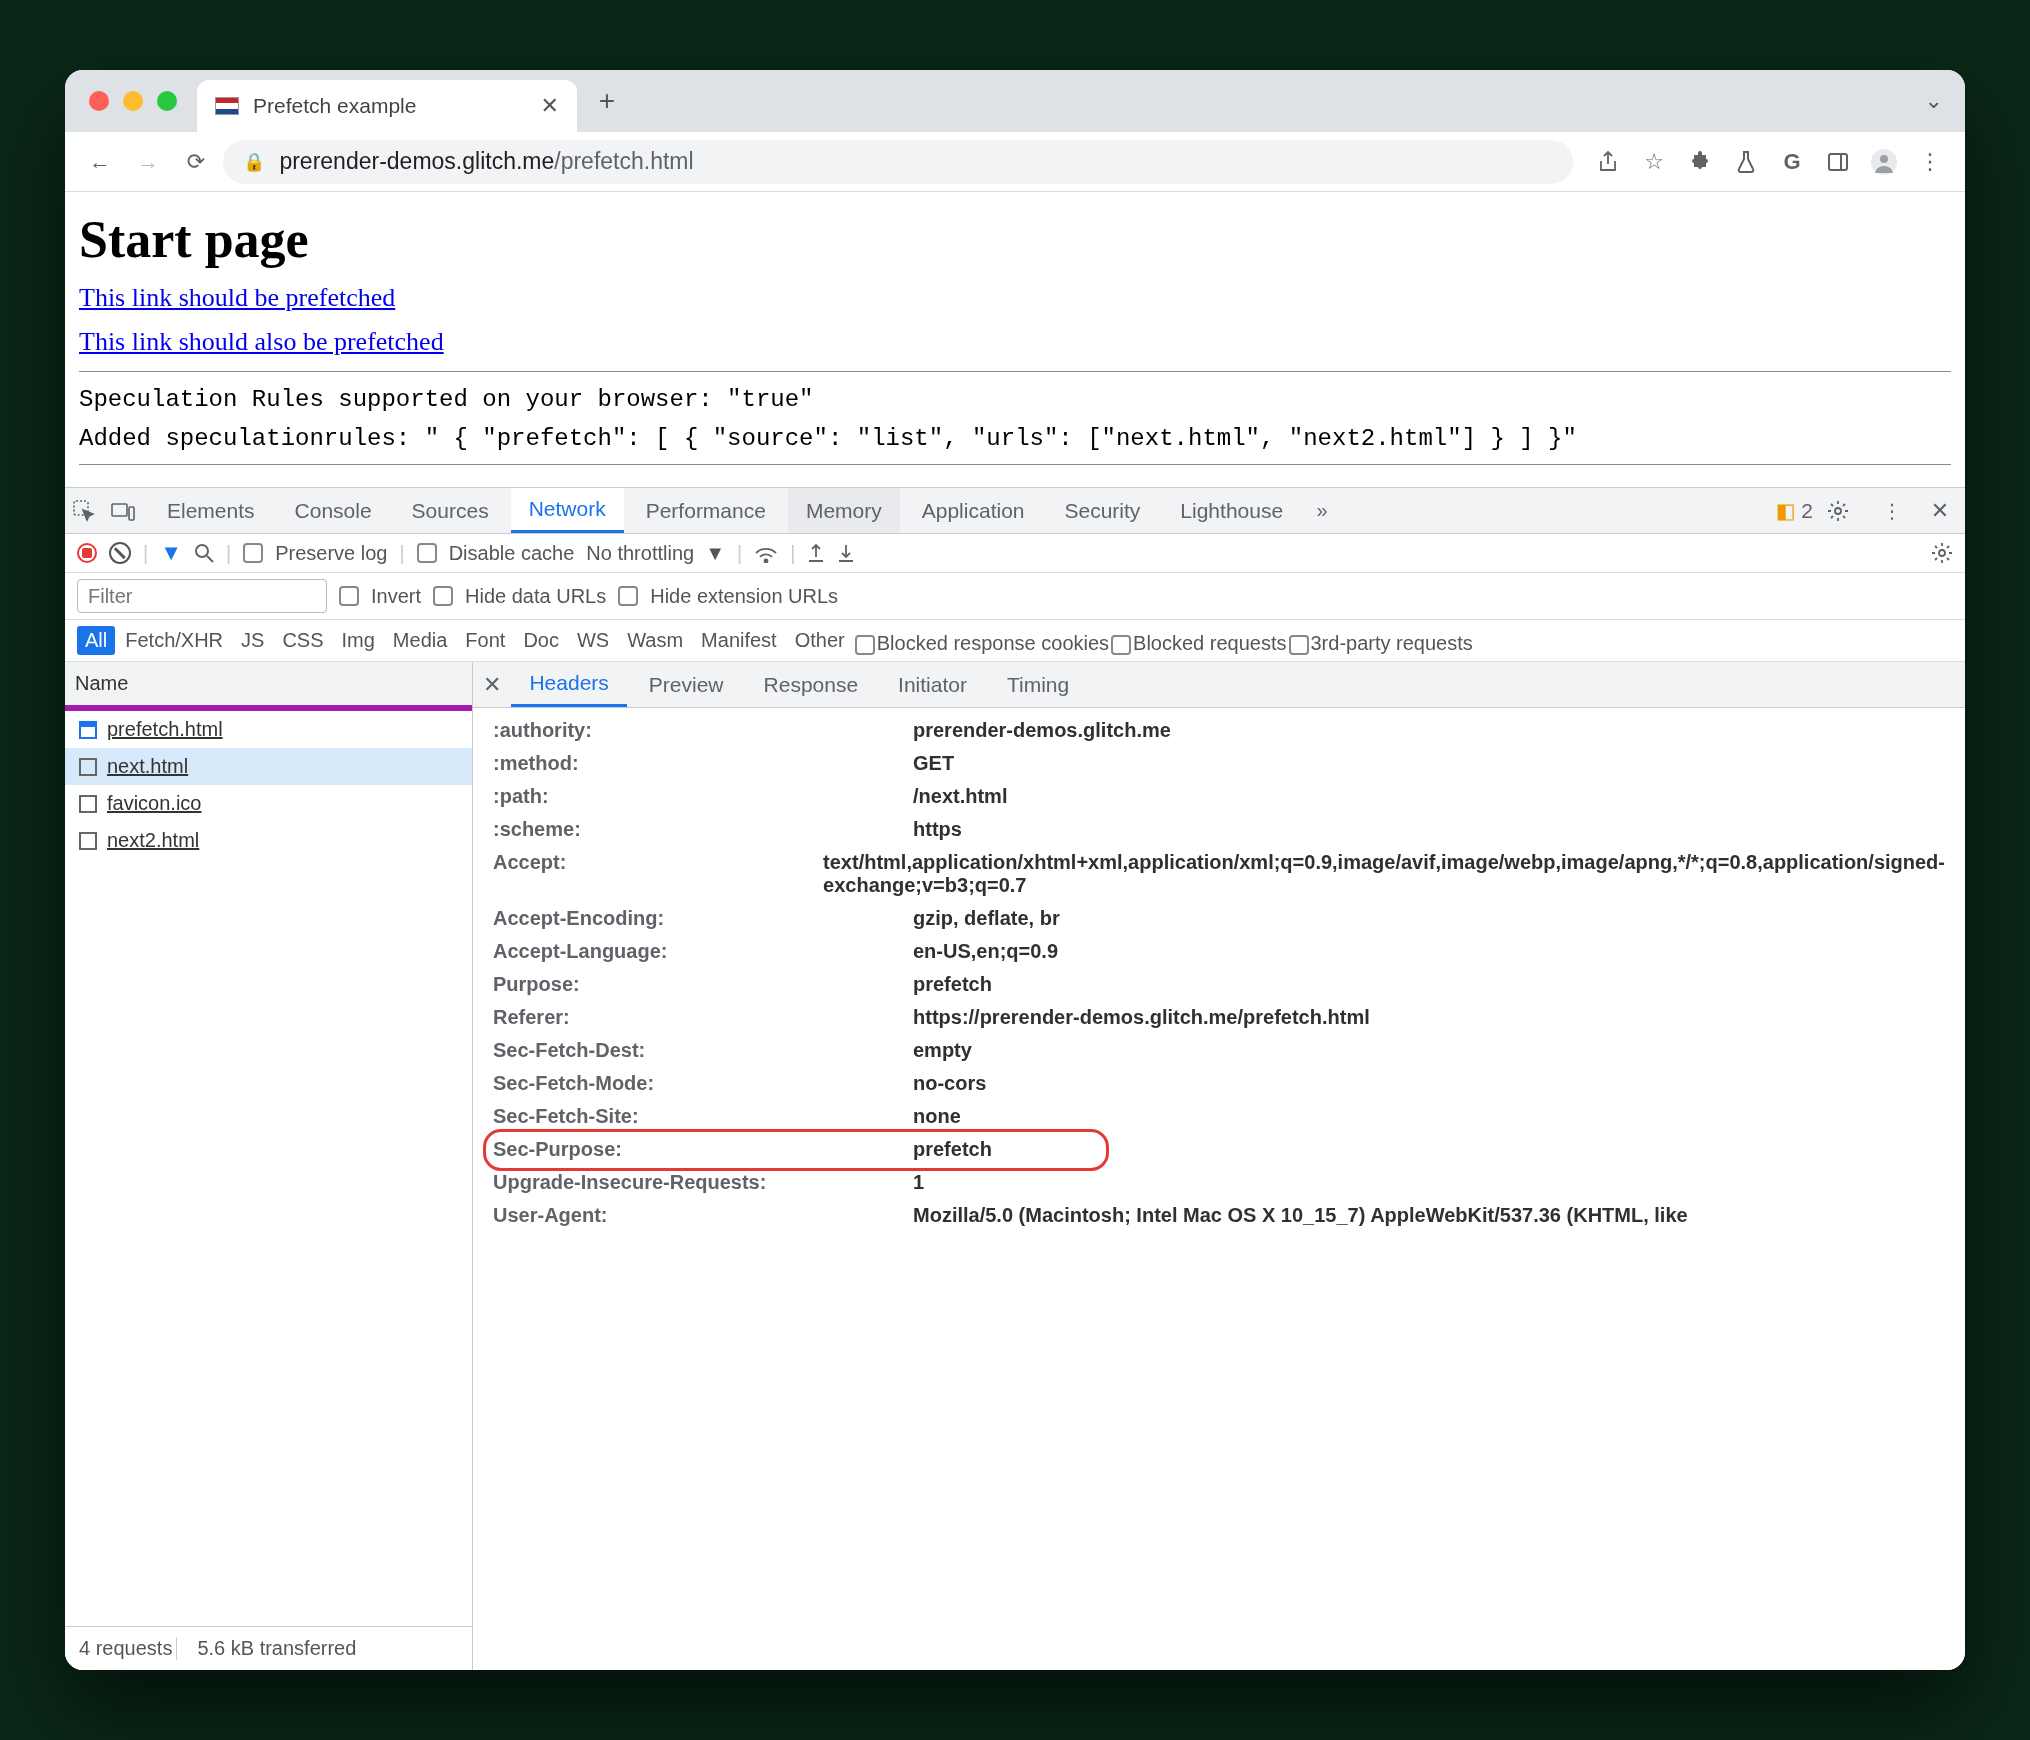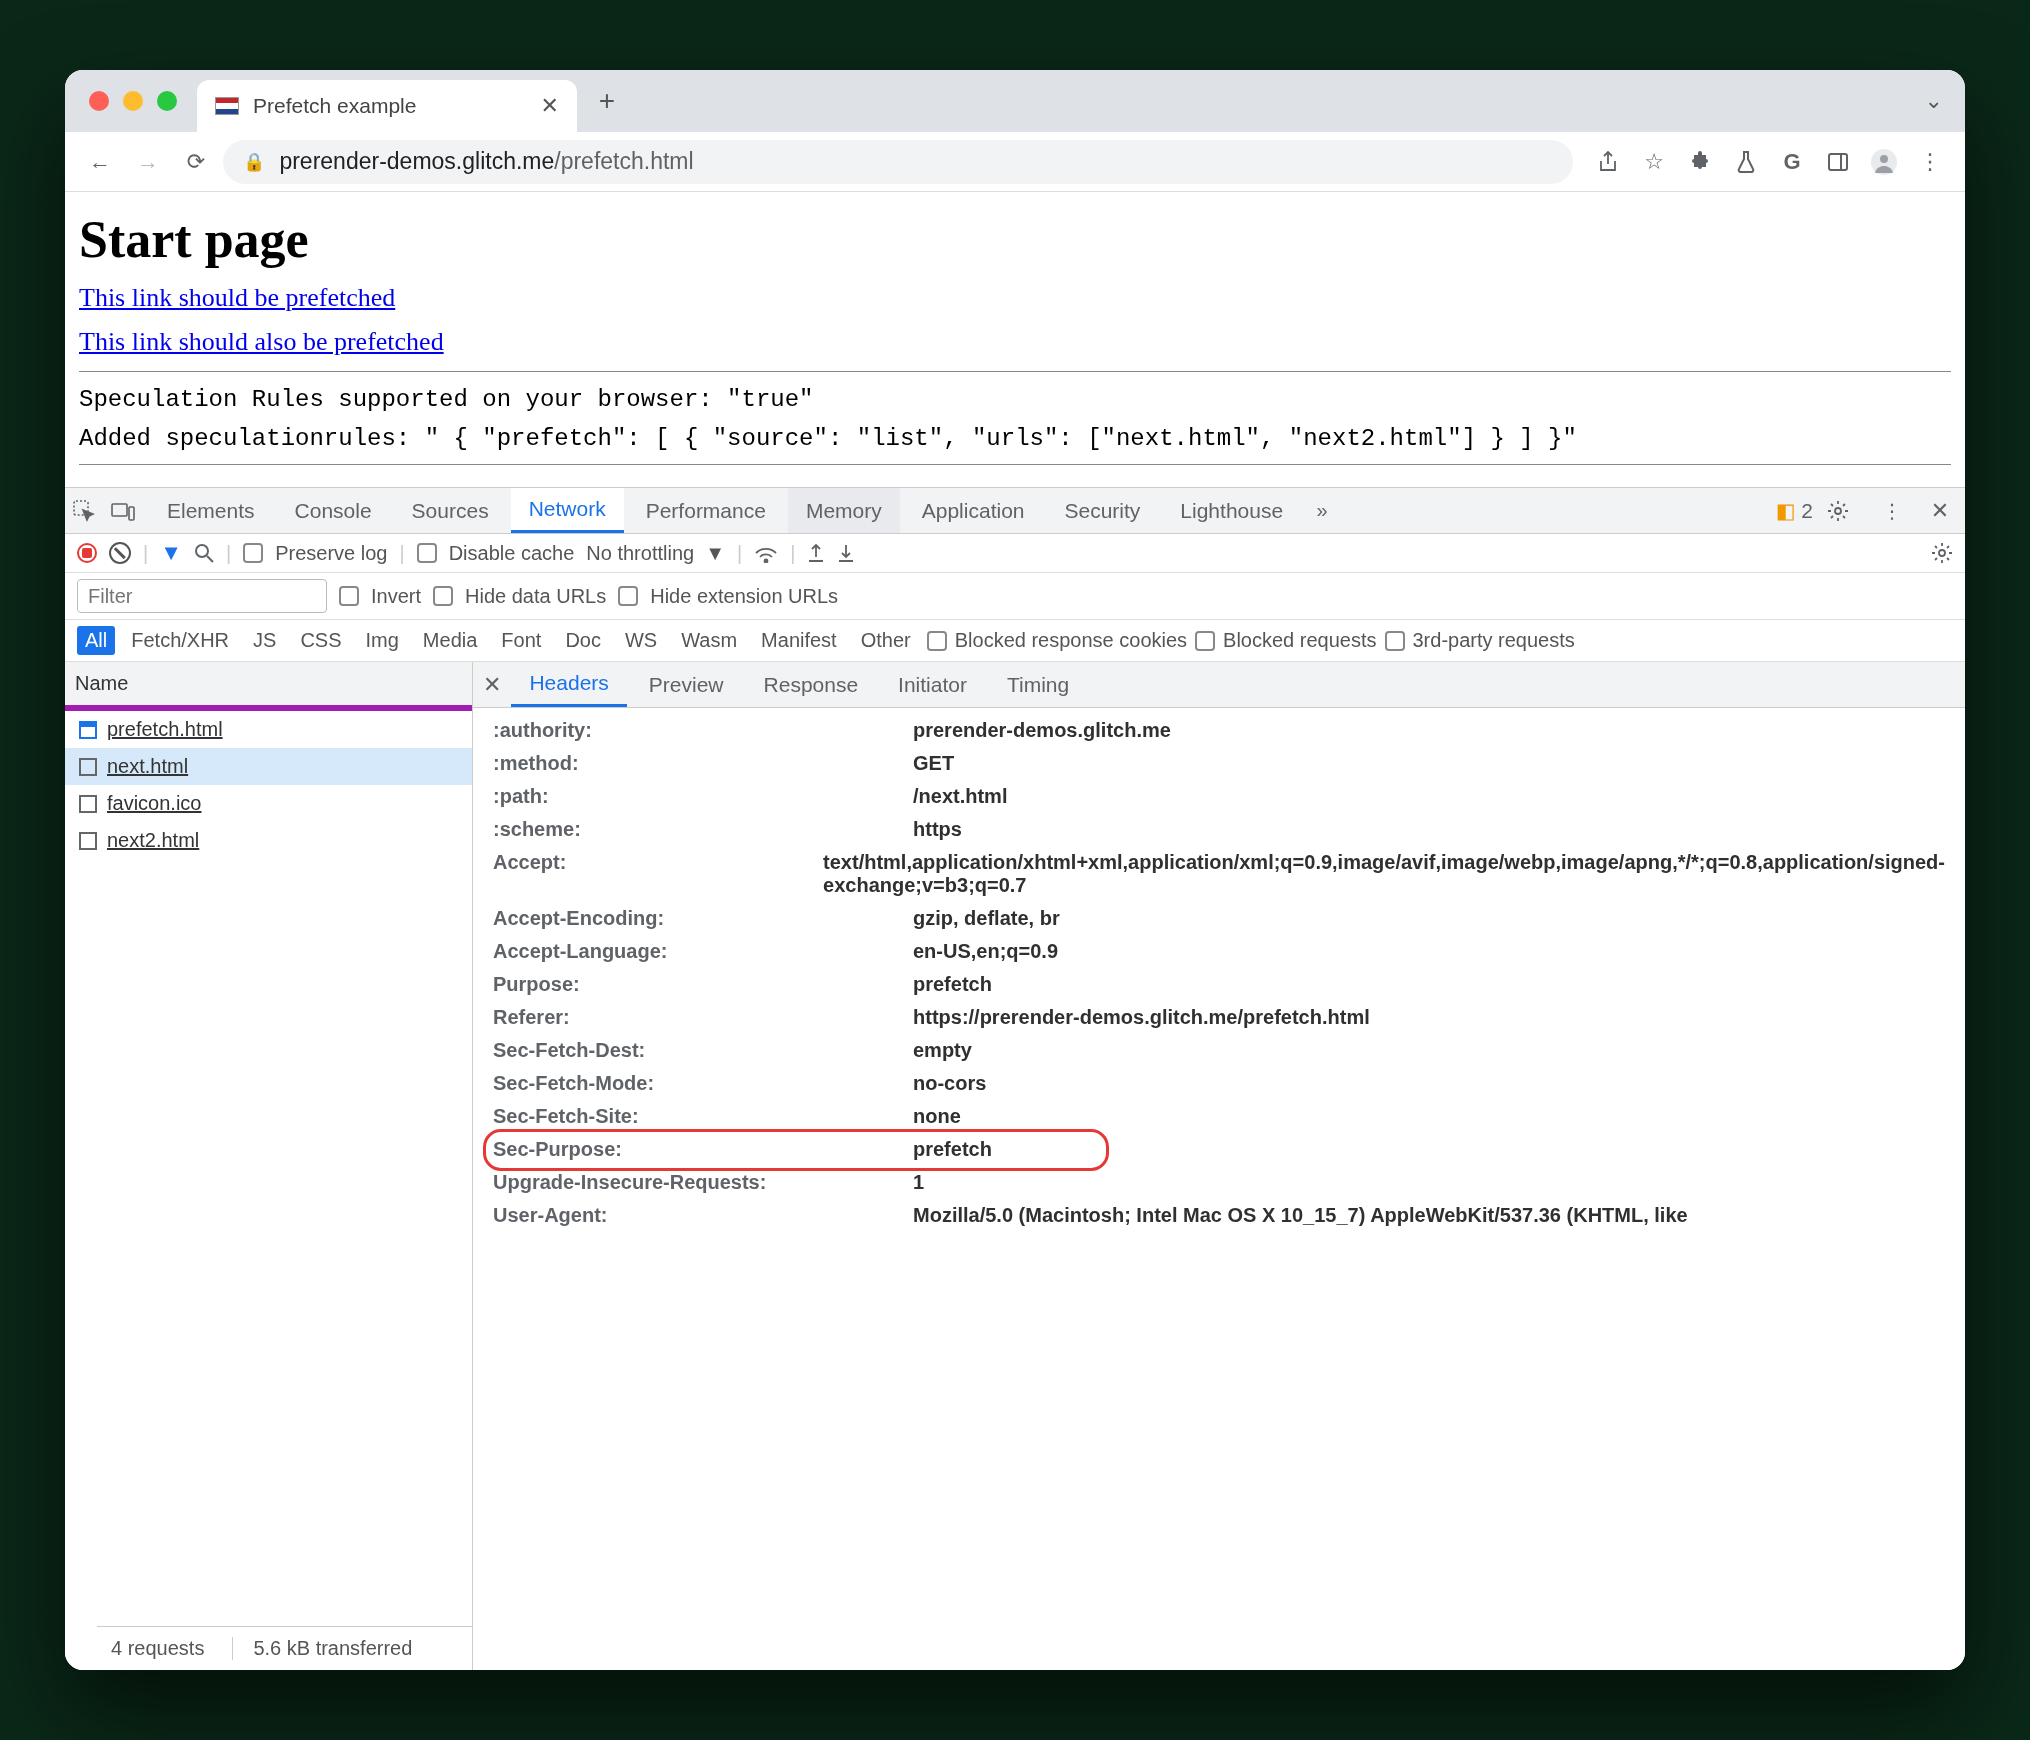--- a/index.html
+++ b/index.html
@@ -130,21 +130,21 @@
   .nt-main{flex:1;display:flex;overflow:hidden;}
   .nt-left{
     width:408px;border-right:1px solid #ccc;display:flex;flex-direction:column;
   }
   .nt-lh{background:#f1f3f4;border-bottom:6px solid #a21caf;padding:10px 10px;font-size:20px;}
   .nt-li{display:flex;align-items:center;gap:10px;padding:7px 14px;font-size:20px;text-decoration:underline;}
   .nt-li.sel{background:#d6e9fb;}
   .fico{width:18px;height:18px;border:2px solid #1a73e8;}
   .fico.doc{background:linear-gradient(#1a73e8 30%,transparent 30%);}
   .fico.empty{border-color:#666;}
-  .nt-status{margin-top:auto;border-top:1px solid #ccc;padding:10px 14px;font-size:20px;color:#555;display:flex;gap:28px;margin-left:32px;}
+  .nt-status{margin-top:auto;border-top:1px solid #ccc;padding:10px 14px;font-size:20px;color:#555;display:flex;gap:4px;}
   .nt-status span+span{border-left:1px solid #ccc;padding-left:20px;}
 
   .nt-right{flex:1;display:flex;flex-direction:column;overflow:hidden;}
   .detail-tabs{
     height:46px;background:#f1f3f4;border-bottom:1px solid #ccc;
     display:flex;align-items:center;gap:4px;padding:0 10px;font-size:21px;color:#5f6368;
   }
   .detail-tabs .dtab{padding:16px 18px;height:100%;display:flex;align-items:center;}
   .detail-tabs .dtab.active{color:#1a73e8;border-bottom:3px solid #1a73e8;}
   .detail-tabs .x{font-size:22px;margin-right:6px;}
@@ -315,21 +315,21 @@
     <div class="nt-row">
       <input class="filter-input" placeholder="Filter" style="">
       <span class="cb"></span>
       <span>Invert</span>
       <span class="cb"></span>
       <span>Hide data URLs</span>
       <span class="cb"></span>
       <span>Hide extension URLs</span>
     </div>
 
-    <div class="nt-row" id="type-row" style="gap:8px;">
+    <div class="nt-row" id="type-row" style="gap:2px;align-items:flex-end;">
     <span class="type-chip sel">All</span>
         <span class="type-chip">Fetch/XHR</span>
         <span class="type-chip">JS</span>
         <span class="type-chip">CSS</span>
         <span class="type-chip">Img</span>
         <span class="type-chip">Media</span>
         <span class="type-chip">Font</span>
         <span class="type-chip">Doc</span>
         <span class="type-chip">WS</span>
         <span class="type-chip">Wasm</span>

